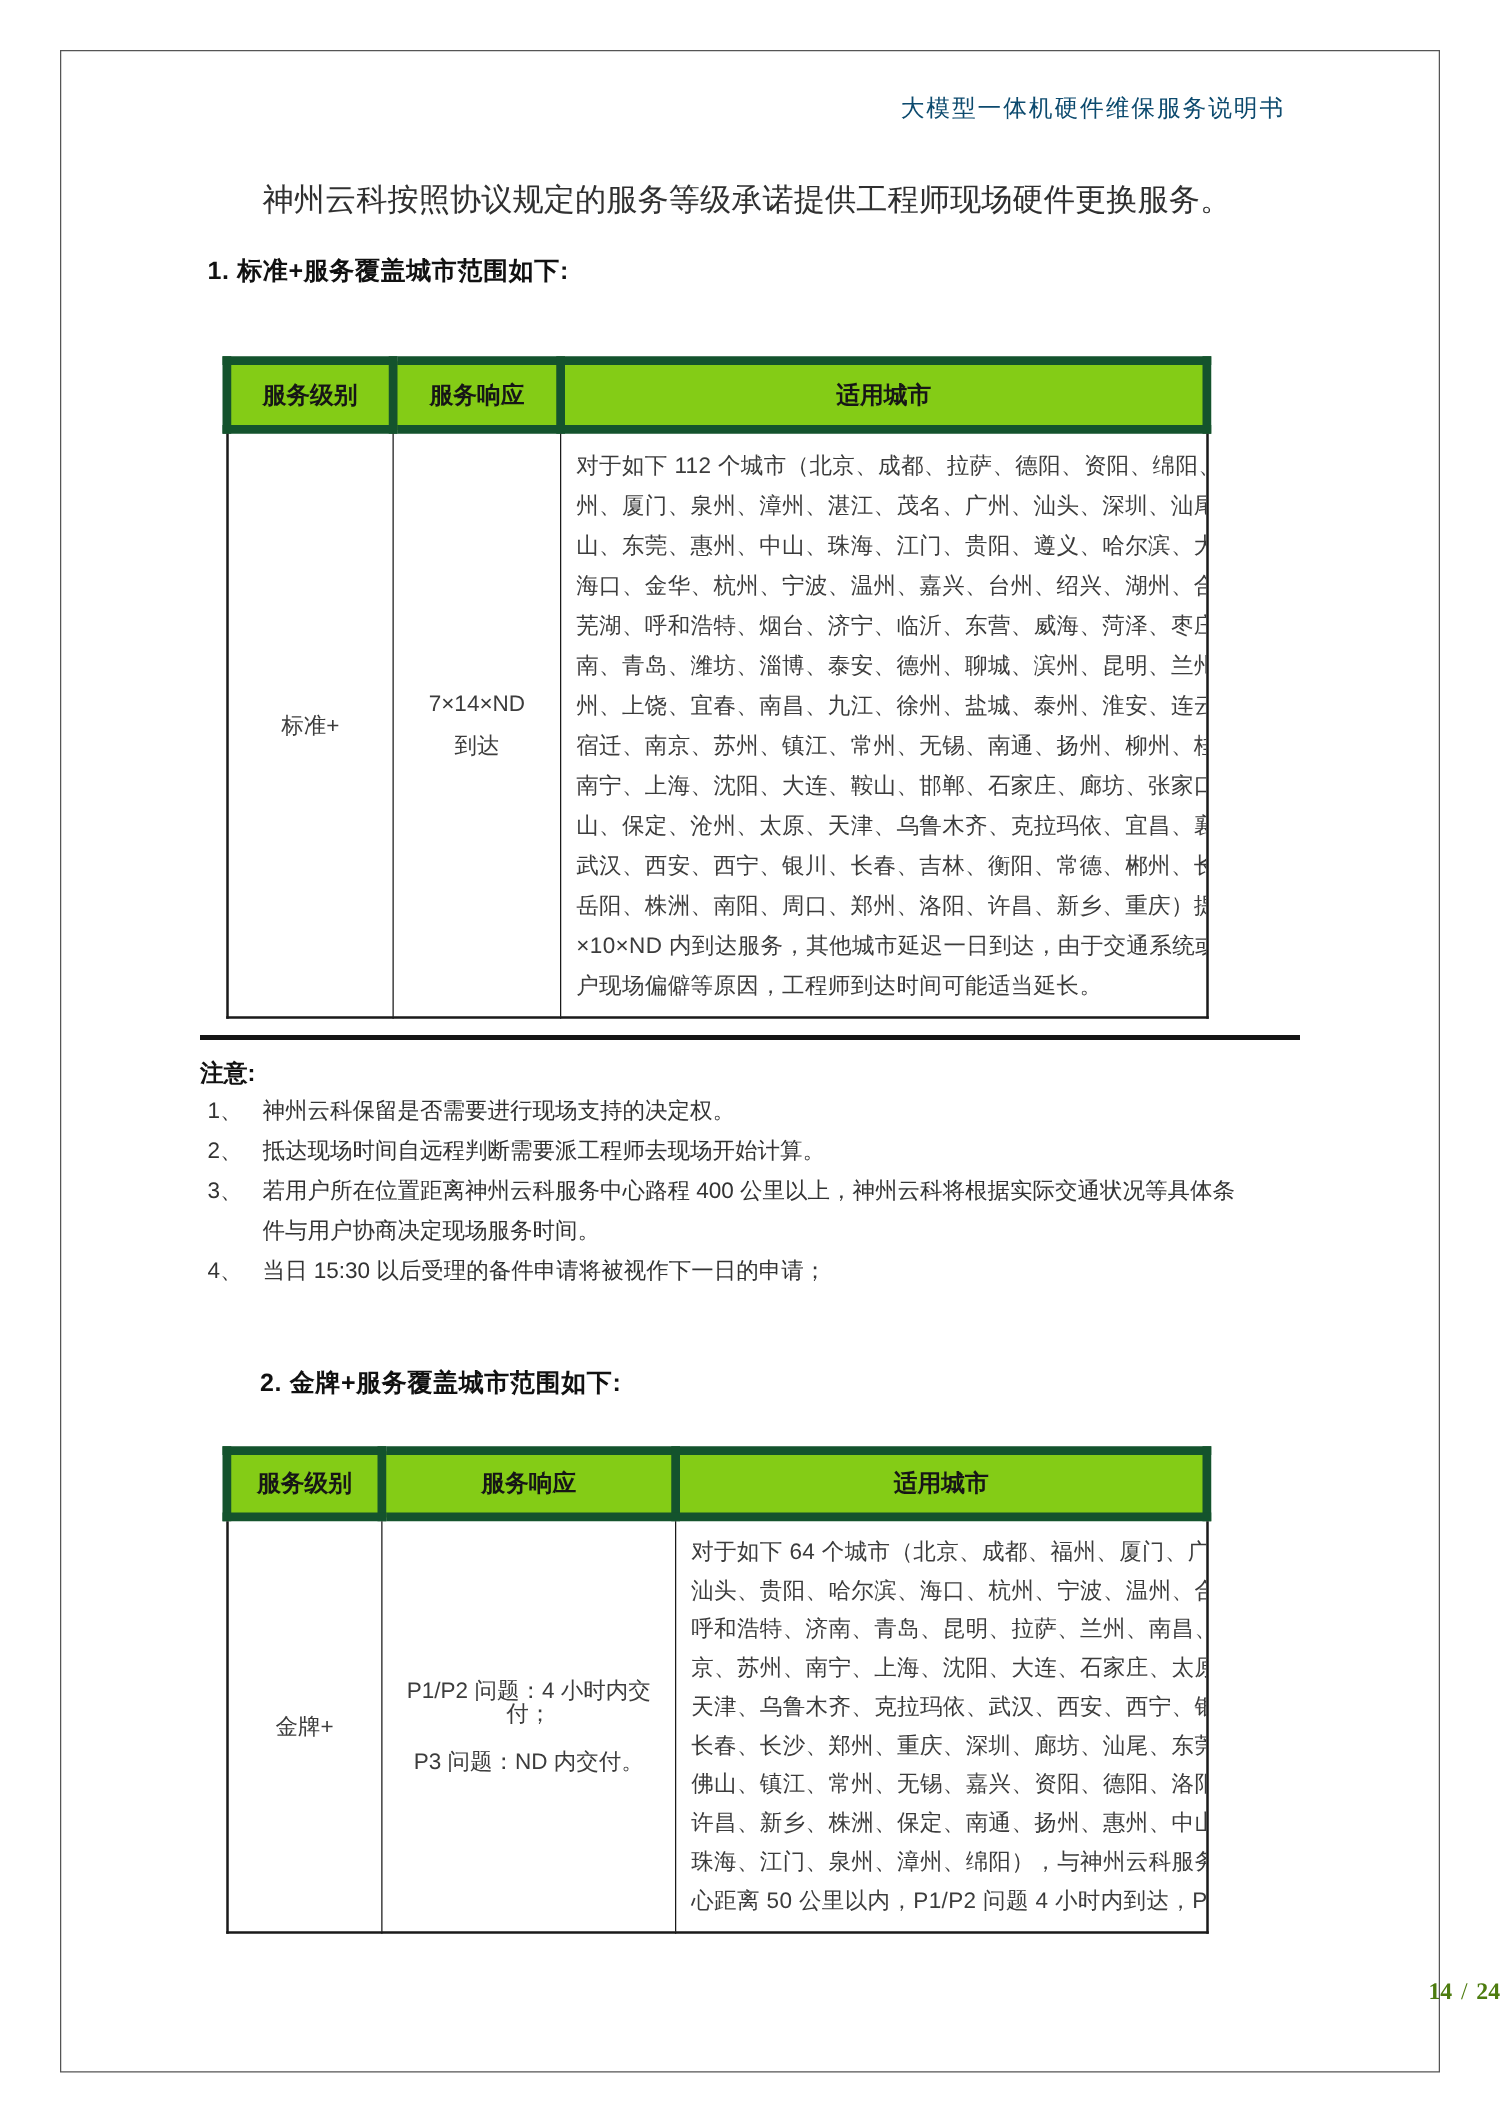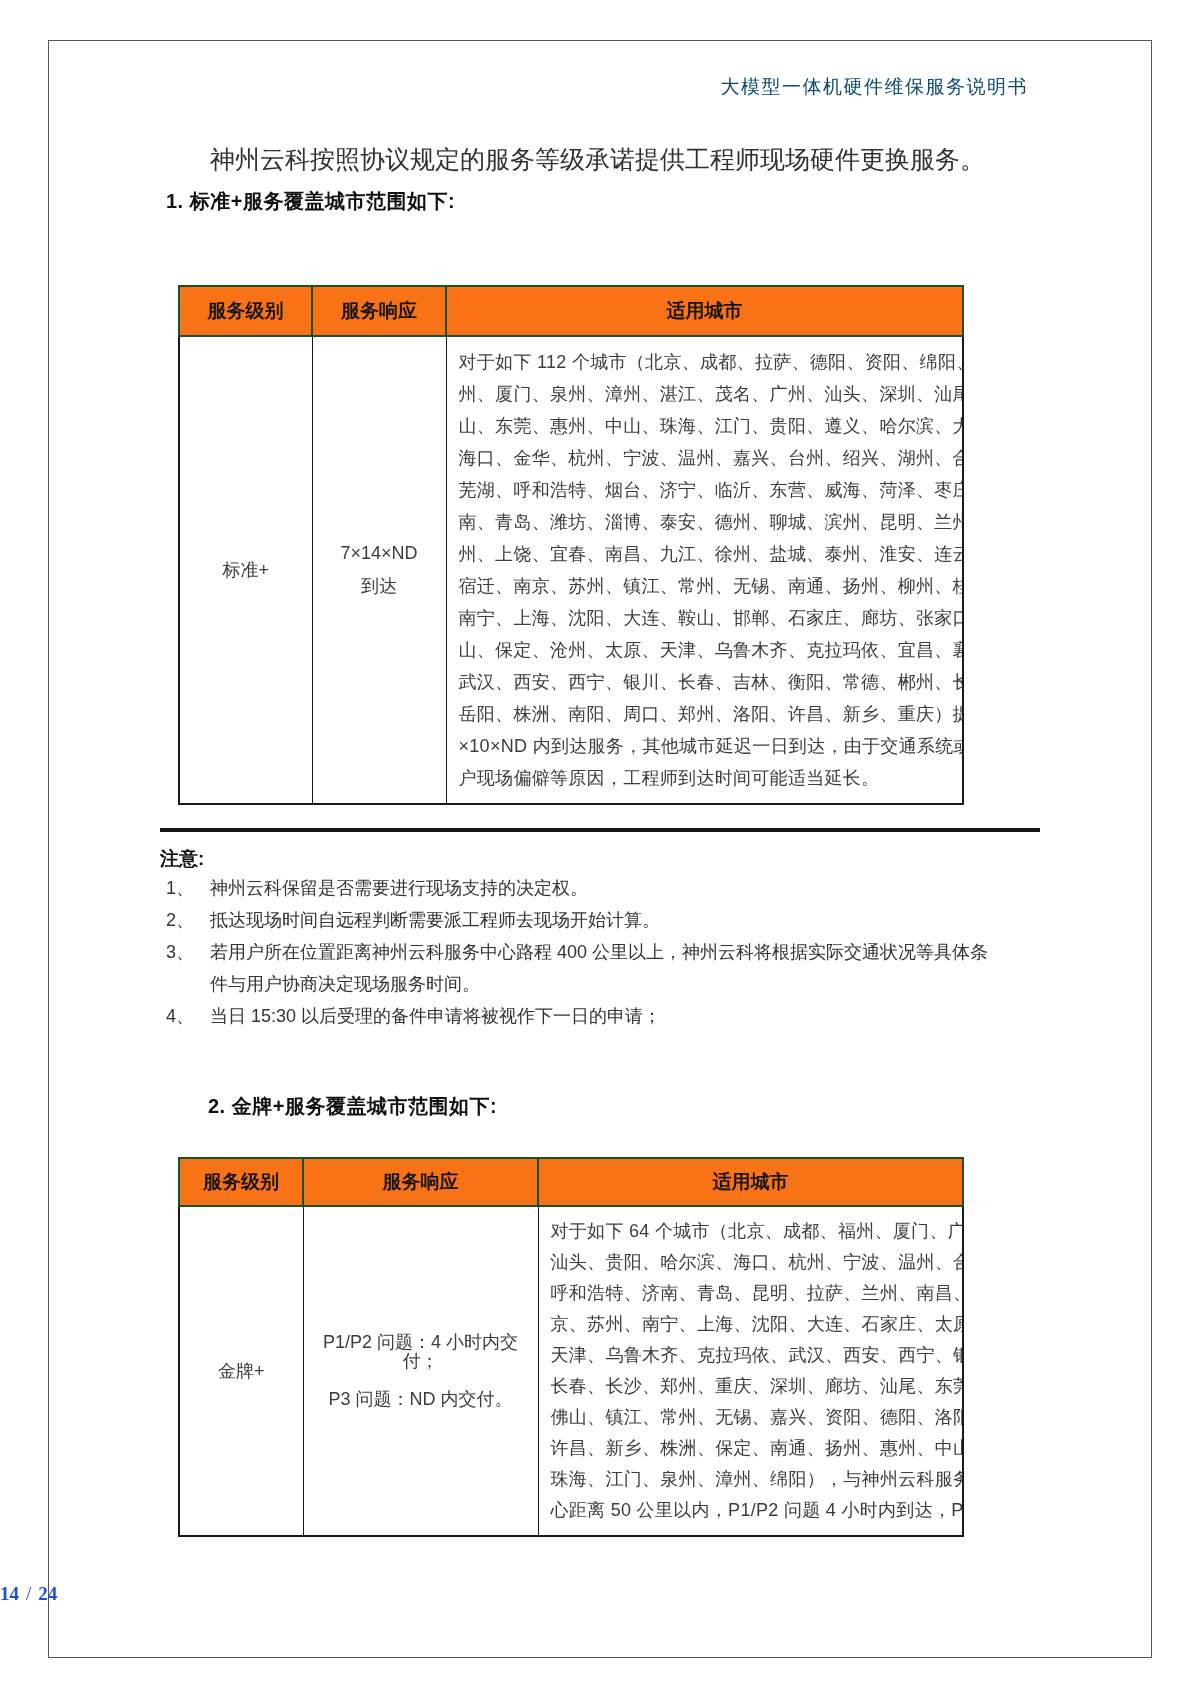--- a/index.html
+++ b/index.html
@@ -39,36 +39,36 @@
     color: #303030;
   }
   .section-heading {
     position: absolute;
     left: 166px;
     font-size: 20px;
     font-weight: bold;
     color: #111111;
     letter-spacing: 0.5px;
   }
-  .heading-1 { top: 188px; }
+  .heading-1 { top: 203px; }
   .heading-2 { top: 1093px; margin-left: 42px; }
 
   table.svc-table {
     position: absolute;
     left: 178px;
     border-collapse: collapse;
     table-layout: fixed;
     width: 784px;
     border: 2px solid #1a1a1a;
   }
   .table-1 { top: 285px; }
   .table-2 { top: 1157px; }
   table.svc-table th {
-    background: #f97316;
-    border: 2px solid #14532d;
+    background: #84cc16;
+    border: 7px solid #14532d;
     font-size: 19px;
     font-weight: bold;
     color: #161616;
     text-align: center;
     padding: 0;
   }
   .table-1 th { height: 48px; }
   .table-2 th { height: 46px; }
   table.svc-table td {
     border: 1px solid #1a1a1a;
@@ -123,24 +123,24 @@
   }
   .note-text {
     flex: 1;
     white-space: pre;
     overflow: hidden;
   }
   .footer {
     position: absolute;
     left: 0; right: 0;
     top: 1583px;
-    text-align: left;
+    text-align: right;
     font-family: "Liberation Serif", "DejaVu Serif", serif;
     font-size: 19px;
-    color: #1d4ed8;
+    color: #4d7c0f;
   }
   .footer .num { font-weight: bold; }
   .footer .sep { font-weight: normal; padding: 0 7px; }
 </style>
 </head>
 <body>
 
 <div class="page-border"></div>
 
 <div class="header-title">大模型一体机硬件维保服务说明书</div>

